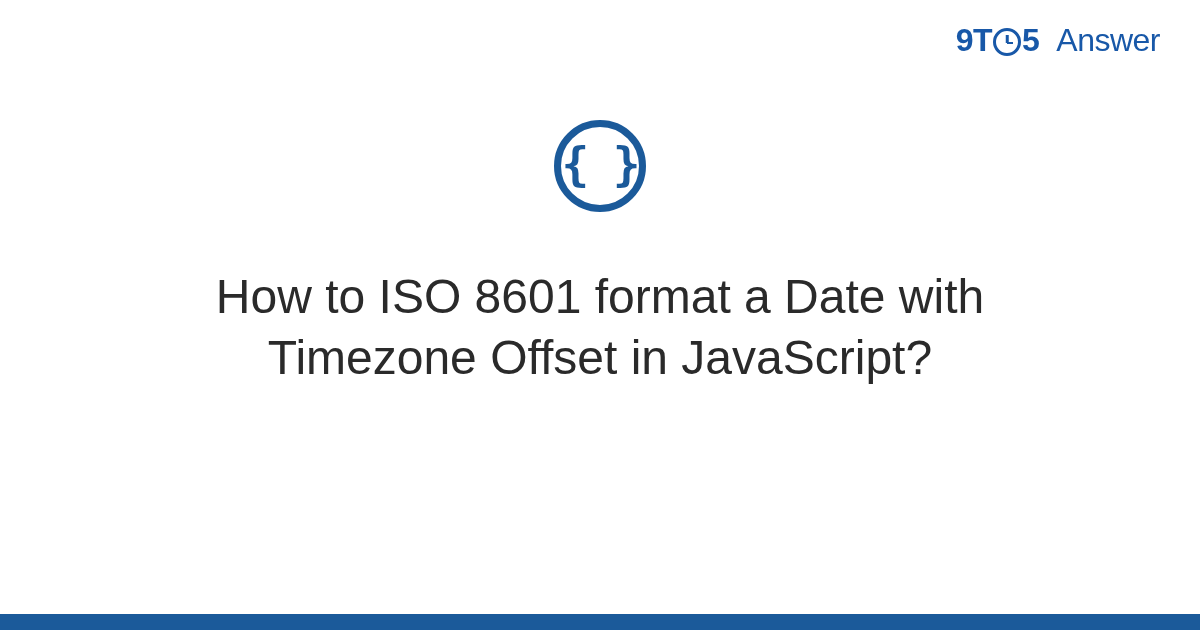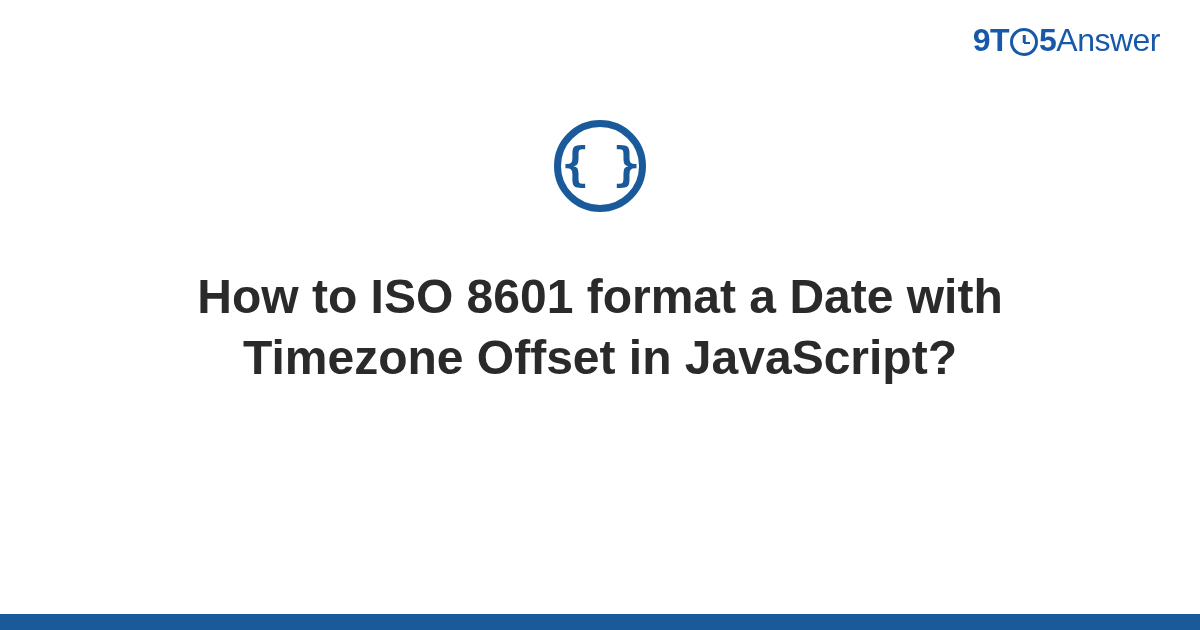--- a/index.html
+++ b/index.html
@@ -61,21 +61,21 @@
       height: 2.5px;
       background: #1858a8;
       top: 11px;
       left: 50%;
     }
     .logo .five {
       font-weight: 600;
     }
     .logo .answer {
       font-weight: 400;
-      margin-left: 0;
+      margin-left: 17px;
     }
     .content {
       position: absolute;
       top: 120px;
       left: 0;
       right: 0;
       display: flex;
       flex-direction: column;
       align-items: center;
     }
@@ -94,21 +94,21 @@
       font-weight: 700;
       color: #1b5a9a;
       font-family: Consolas, Monaco, monospace;
       letter-spacing: -2px;
       line-height: 1;
       position: relative;
       top: -2px;
     }
     .heading {
       font-size: 48px;
-      font-weight: 700;
+      font-weight: 400;
       color: #2a2a2a;
       text-align: center;
       line-height: 1.28;
       max-width: 900px;
     }
     .bottom-bar {
       position: absolute;
       bottom: 0;
       left: 0;
       right: 0;

